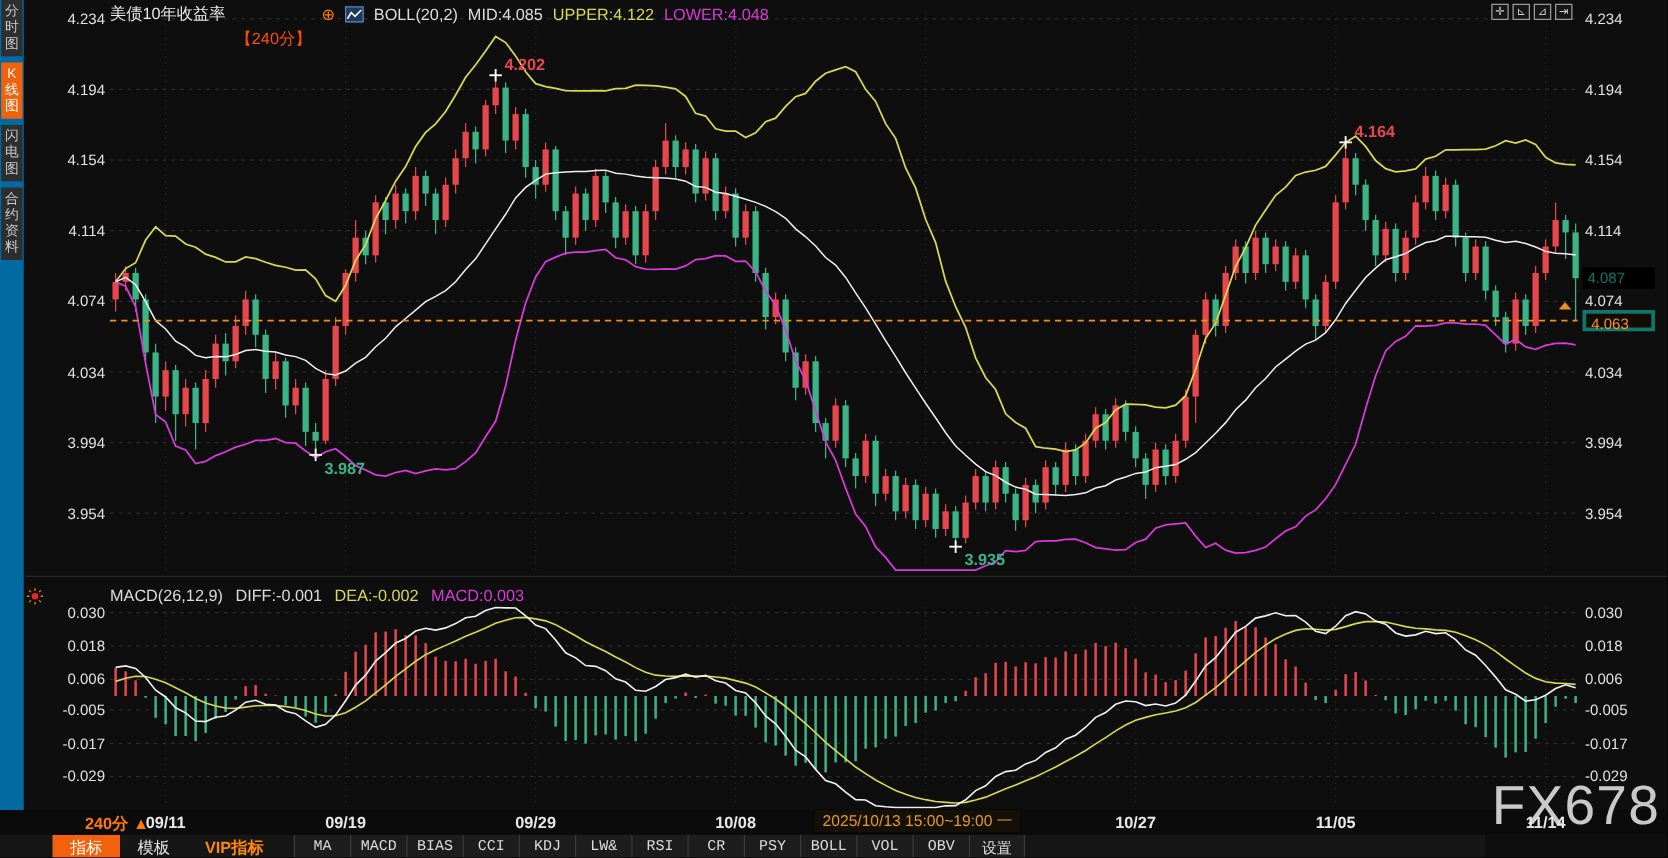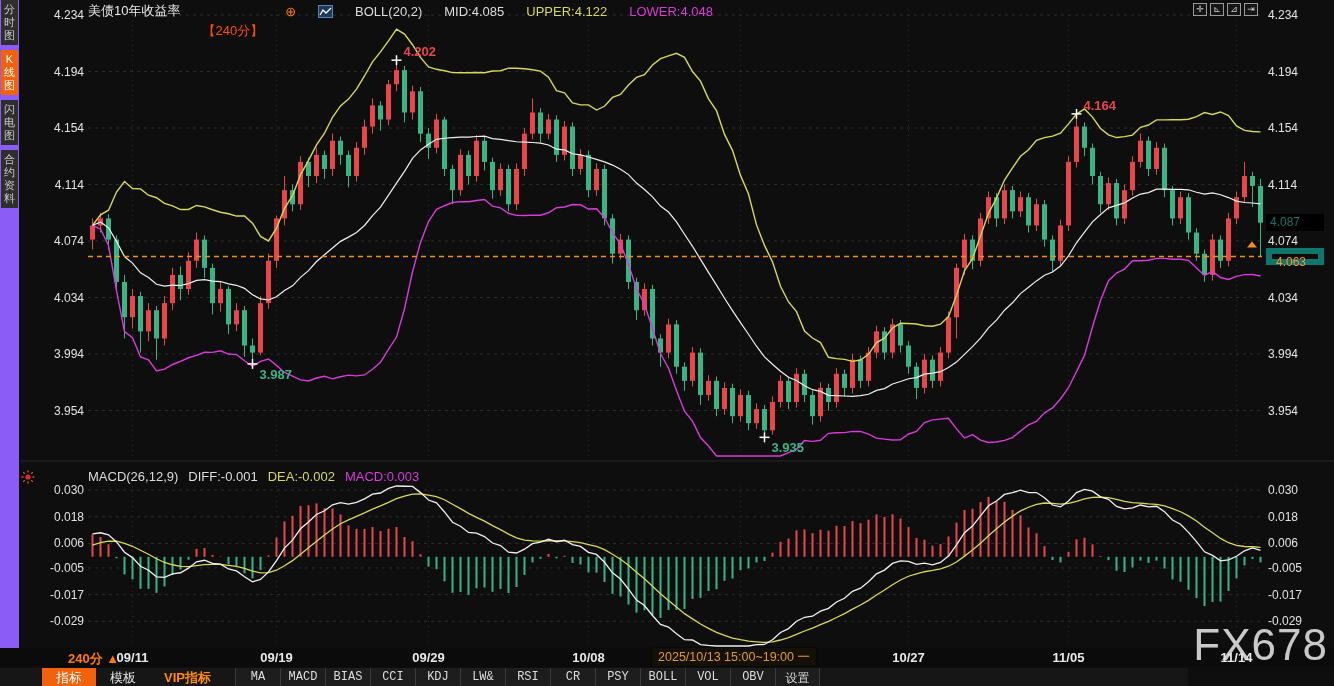--- a/index.html
+++ b/index.html
@@ -1,36 +1,36 @@
 <!DOCTYPE html>
 <html><head>
 <meta charset="utf-8">
 <style>
   * { margin:0; padding:0; box-sizing:border-box; }
   html,body { width:1334px; height:686px; background:#000; overflow:hidden;
     font-family:"Liberation Sans", sans-serif; }
   #app { position:relative; width:1334px; height:686px; background:#0e0e0e; }
 
   
-  #sidebar { position:absolute; left:0; top:0; width:19px; height:648px; background:#8b5cf6; z-index:5; }
+  #sidebar { position:absolute; left:0; top:0; width:19px; height:648px; background:#0369a1; z-index:5; }
   .side-tab { width:17px; margin:0 1px 5px 1px; padding:3px 0; background:#2e2e2e; color:#c9c9c9;
     font-size:11px; line-height:13px; text-align:center; word-break:break-all; cursor:pointer; }
   .side-tab.active { background:#f2610b; color:#fff; }
 
   
   #chart-svg { position:absolute; left:0; top:0; z-index:1; }
 
   
   .yl { position:absolute; font-size:12px; color:#e2e2e2; z-index:2; }
   .yl.left  { left:40px; width:44px; text-align:right; }
   .yl.right { left:1268px; width:50px; text-align:left; }
 
   
   #hdr { position:absolute; left:88px; top:3px; height:16px; z-index:6; font-size:13px;
-    display:flex; align-items:center; gap:22px; white-space:nowrap; }
+    display:flex; align-items:center; gap:8px; white-space:nowrap; }
   #hdr .t-title { color:#e8e8e8; }
   #hdr .t-period { color:#ff4d00;margin-top:40px; }
   #hdr .t-plus { color:#ff7a00; font-size:13px; }
   .mini-icon { width:15px; height:13px; background:#1d3a5e; border:1px solid #5b84b0; display:inline-block; }
   #hdr .t-boll, #hdr .t-mid { color:#dcdcdc; }
   #hdr .t-upper { color:#d8d852; }
   #hdr .t-lower { color:#d93ad9; }
 
   #macd-hdr { position:absolute; left:88px; top:469px; z-index:6; font-size:13px;
     display:flex; gap:10px; white-space:nowrap; }
@@ -40,21 +40,21 @@
 
   
   #win-icons { position:absolute; right:76px; top:3px; display:flex; gap:3px; z-index:6; }
   .win-ic { width:14px; height:13px; border:1px solid #9a9a9a; color:#cfcfcf; font-size:9px;
     line-height:11px; text-align:center; background:#161616; cursor:pointer; }
 
   
   .price-tag { position:absolute; left:1266px; width:58px; height:17px; font-size:12px;
     line-height:16px; padding-left:4px; z-index:7; }
   #tag-current { color:#0f766e; background:#000; }
-  #tag-alert { color:#ff9224; background:#120b02; border:6px solid #0f766e; }
+  #tag-alert { color:#ff9224; background:#120b02; border:3px solid #0f766e; }
 
   
   #xaxis { position:absolute; left:0; top:648px; width:1334px; height:19px; background:#0b0b0b; z-index:6; }
   #period-label { position:absolute; left:68px; top:2px; color:#ff7a00; font-size:13px; font-weight:bold; }
   .xdate { position:absolute; top:2px; color:#e8e8e8; font-size:13px; font-weight:bold; transform:translateX(-50%); }
   #x-tooltip { position:absolute; left:652px; top:0px; width:164px; height:18px; background:#151006;
     outline:1px solid #090909; color:#e09a28; font-size:12.5px; line-height:18px; text-align:center; z-index:7; }
 
   
   #toolbar { position:absolute; left:0; top:668px; width:1188px; height:18px; background:#161616;

